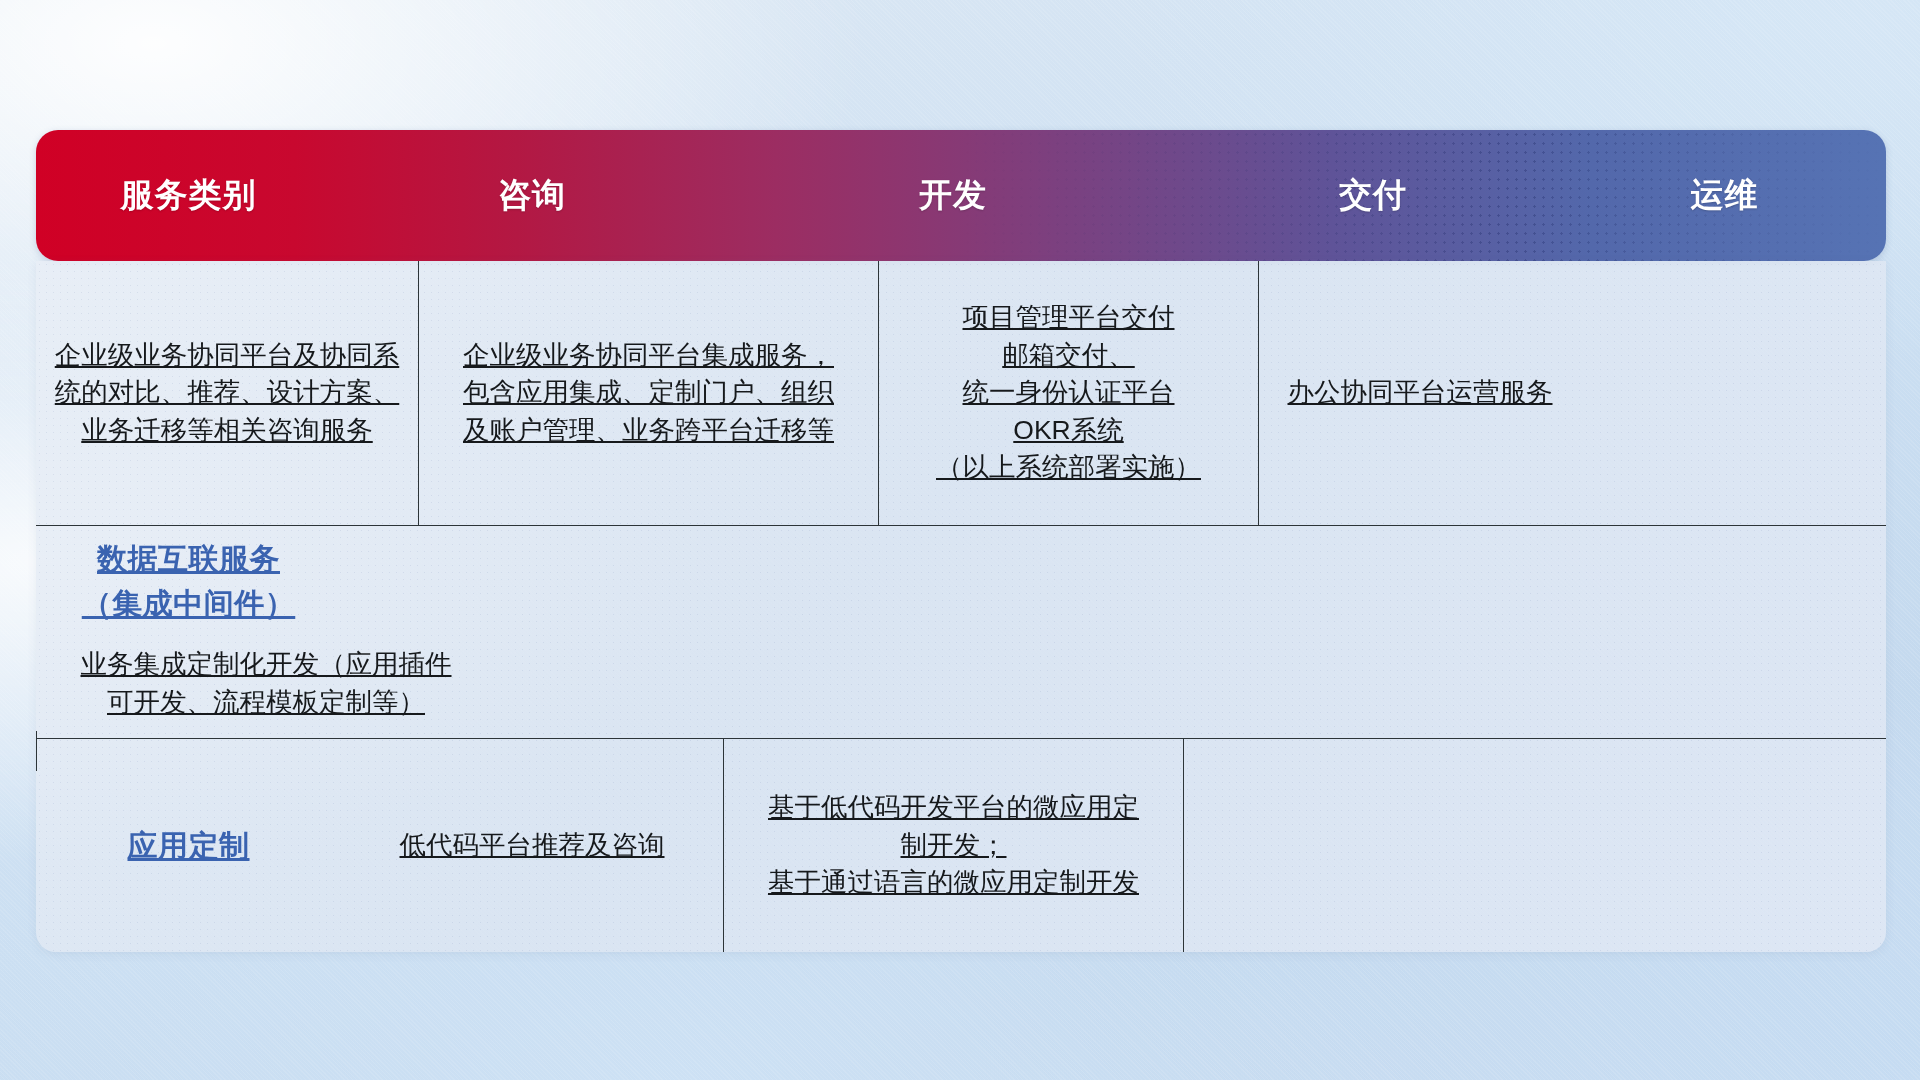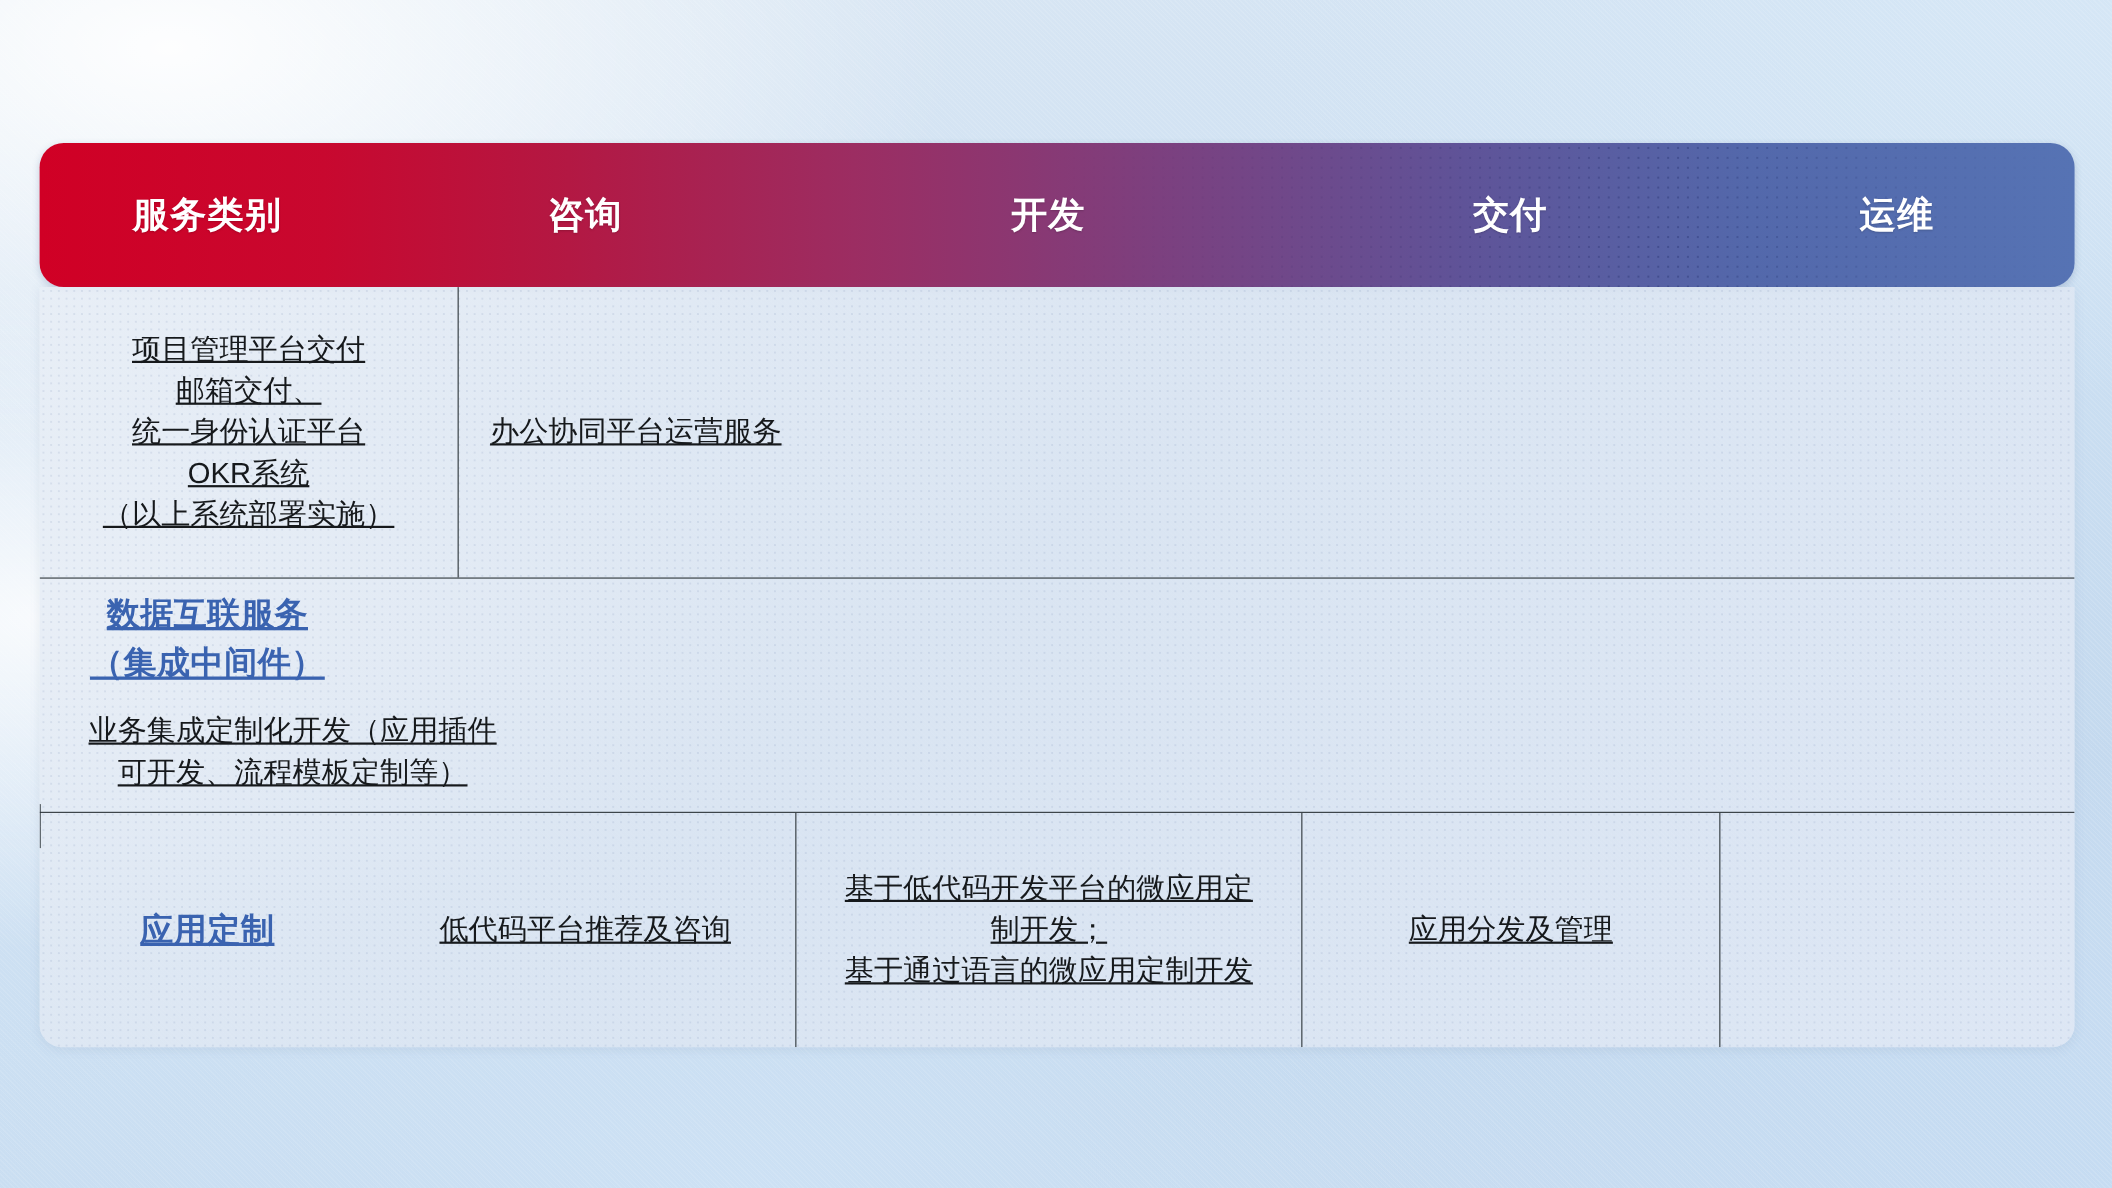--- a/index.html
+++ b/index.html
@@ -152,20 +152,30 @@
     <div class="th c1">服务类别</div>
     <div class="th c2">咨询</div>
     <div class="th c3">开发</div>
     <div class="th c4">交付</div>
     <div class="th c5">运维</div>
   </div>
 
   <div class="tbody">
 
     <div class="trow r1">
+      <div class="td c2">
+        <span class="cell-text">企业级业务协同平台及协同系
+统的对比、推荐、设计方案、
+业务迁移等相关咨询服务</span>
+      </div>
+      <div class="td c3">
+        <span class="cell-text">企业级业务协同平台集成服务，
+包含应用集成、定制门户、组织
+及账户管理、业务跨平台迁移等</span>
+      </div>
       <div class="td c4">
         <span class="cell-text">项目管理平台交付
 邮箱交付、
 统一身份认证平台
 OKR系统
 （以上系统部署实施）</span>
       </div>
       <div class="td c5">
         <span class="cell-text">办公协同平台运营服务</span>
       </div>
@@ -193,22 +203,19 @@
         <span class="cell-text">应用定制</span>
       </div>
       <div class="td c2">
         <span class="cell-text">低代码平台推荐及咨询</span>
       </div>
       <div class="td c3">
         <span class="cell-text">基于低代码开发平台的微应用定
 制开发；
 基于通过语言的微应用定制开发</span>
       </div>
-      <div class="td c4">
-        <span class="cell-text">应用分发及管理</span>
-      </div>
       <div class="td c5">
         <span class="cell-text"></span>
       </div>
     </div>
 
   </div>
 </div>
 
 </body></html>

